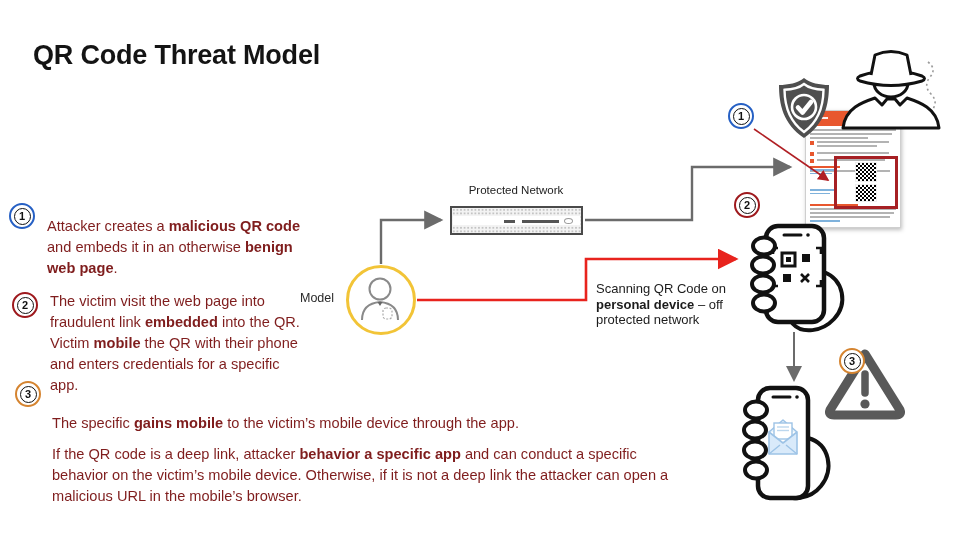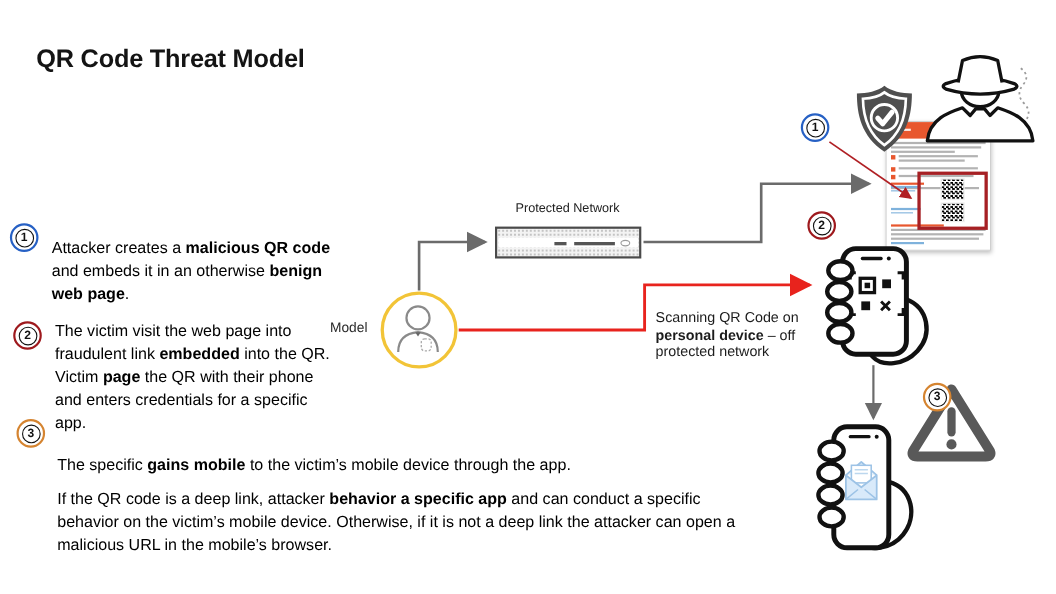--- a/index.html
+++ b/index.html
@@ -1,22 +1,22 @@
 <!DOCTYPE html>
 <html><head>
 <meta charset="utf-8">
 <style>
   html,body{margin:0;padding:0;background:#fff;}
   .canvas{position:relative;width:960px;height:540px;background:#fff;overflow:hidden;
           font-family:"Liberation Sans","DejaVu Sans",sans-serif;color:#1b1b1b;}
   .abs{position:absolute;}
   
-  .title{left:33px;top:40px;font-size:23px;font-weight:800;color:#141414;letter-spacing:-0.2px;}
-  
-  .step{position:absolute;font-size:14.6px;line-height:21px;color:#000000;}
+  .title{left:33px;top:40px;font-size:27px;font-weight:800;color:#141414;letter-spacing:-0.2px;}
+  
+  .step{position:absolute;font-size:14.6px;line-height:21px;color:#7f1d1d;}
   .step b{font-weight:700;}
   .step1{left:47px;top:201px;width:266px;}
   .step2{left:50px;top:276px;width:260px;}
   .step3{left:52px;top:398px;width:545px;}
   .footnote{left:52px;top:429px;width:618px;}
   
   .badge{position:absolute;width:26px;height:26px;border-radius:50%;display:flex;align-items:center;justify-content:center;background:#fff;box-sizing:border-box;}
   .badge .inner{width:17px;height:17px;border:1.6px solid #111;border-radius:50%;display:flex;align-items:center;justify-content:center;font-size:11px;font-weight:700;color:#111;box-sizing:border-box;}
   .ring1{border:2.6px solid #2660c4;}
   .ring2{border:2.6px solid #9e191d;}
@@ -72,21 +72,21 @@
   <div class="abs title">QR Code Threat Model</div>
 
   <div class="badge ring1 lb1">
       <span class="inner">1</span>
     </div>
   <p class="step step1"><span>Attacker creates a </span><b>malicious QR code</b><span> and embeds it in an otherwise </span><b>benign web page</b><span>.</span></p>
 
   <div class="badge ring2 lb2">
       <span class="inner">2</span>
     </div>
-  <p class="step step2"><span>The victim visit the web page into fraudulent link </span><b>embedded</b><span> into the QR. Victim </span><b>page</b><span> the QR with their phone and enters credentials for a specific app.</span></p>
+  <p class="step step2"><span>The victim visit the web page into fraudulent link </span><b>embedded</b><span> into the QR. Victim </span><b>mobile</b><span> the QR with their phone and enters credentials for a specific app.</span></p>
 
   <div class="badge ring3 lb3">
       <span class="inner">3</span>
     </div>
   <p class="step step3"><span>The specific </span><b>gains mobile</b><span> to the victim’s mobile device through the app.</span></p>
 
   <p class="step footnote"><span>If the QR code is a deep link, attacker </span><b>behavior a specific app</b><span> and can conduct a specific behavior on the victim’s mobile device. Otherwise, if it is not a deep link the attacker can open a malicious URL in the mobile’s browser.</span></p>
 
   <div class="abs pn-label">Protected Network</div>
   <div class="abs server">

